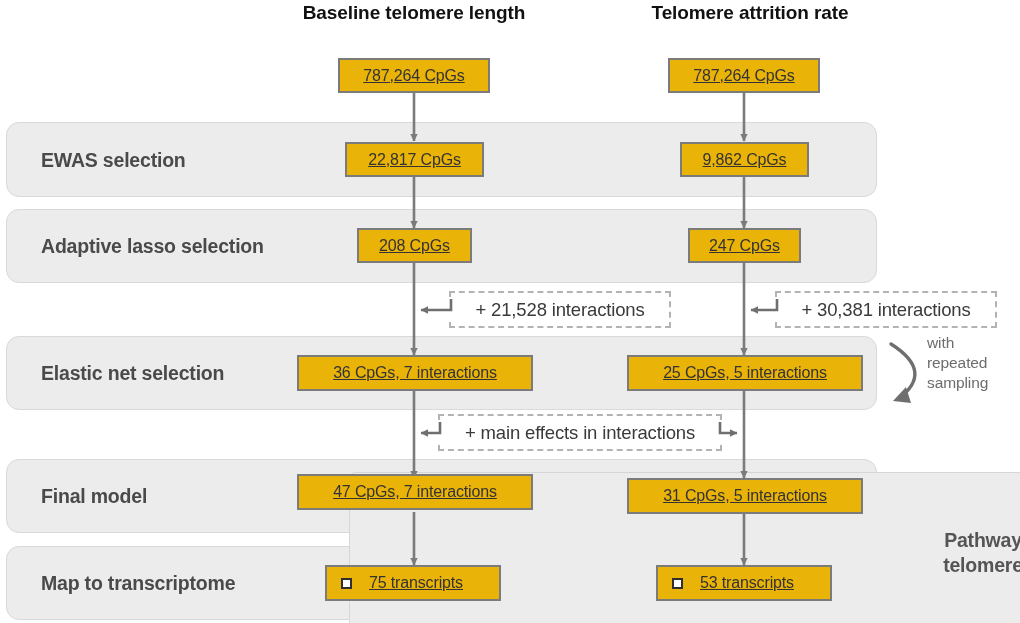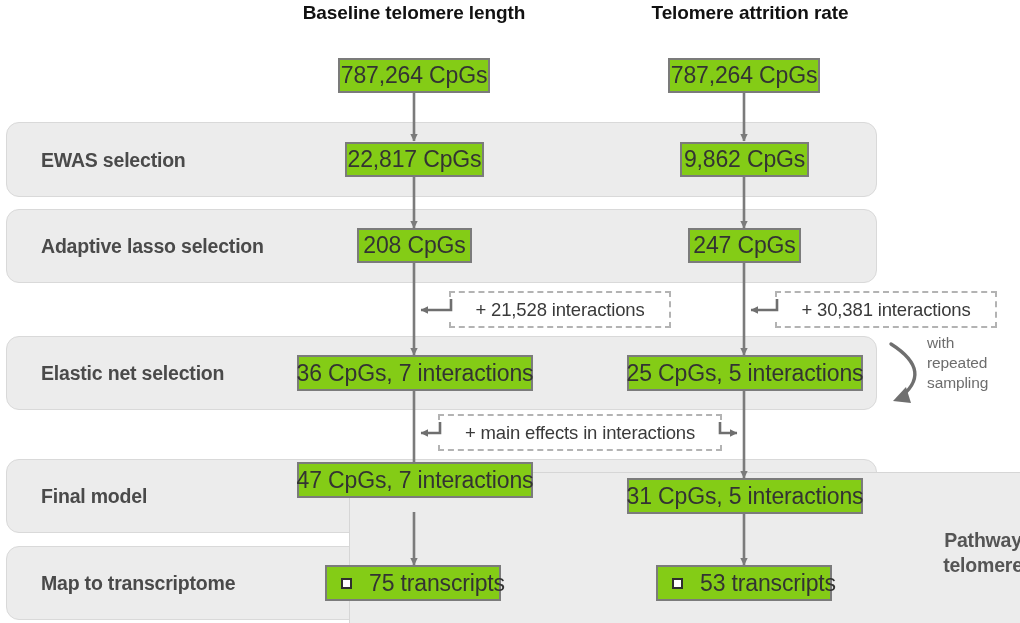--- a/index.html
+++ b/index.html
@@ -79,30 +79,31 @@
     font-size: 19.5px;
     font-weight: bold;
     color: #555555;
     line-height: 25px;
     letter-spacing: -0.2px;
   }
 
   
   .node {
     position: absolute;
-    background: #84cc16;
+    background: #eab308;
     border: 2.5px solid #7b7b7b;
-    font-size: 23px;
+    font-size: 16px;
     color: #333333;
     white-space: nowrap;
     display: flex;
     align-items: center;
     justify-content: center;
     z-index: 6;
     letter-spacing: -0.15px;
+    text-decoration: underline;
   }
   .node.with-icon { justify-content: flex-start; padding-left: 14px; }
   .node .sq-icon {
     width: 11px; height: 11px;
     border: 2px solid #2f2f2f;
     background: #ffffff;
     margin-right: 17px;
     flex: none;
   }
 
@@ -214,21 +215,21 @@
 
   <div class="node" style="left:345px; top:142px; width:139px; height:35px;">22,817 CpGs</div>
   <div class="node" style="left:680px; top:142px; width:129px; height:35px;">9,862 CpGs</div>
 
   <div class="node" style="left:357px; top:228px; width:115px; height:35px;">208 CpGs</div>
   <div class="node" style="left:688px; top:228px; width:113px; height:35px;">247 CpGs</div>
 
   <div class="node" style="left:297px; top:355px; width:236px; height:36px;">36 CpGs, 7 interactions</div>
   <div class="node" style="left:627px; top:355px; width:236px; height:36px;">25 CpGs, 5 interactions</div>
 
-  <div class="node" style="left:297px; top:462px; width:236px; height:36px;">47 CpGs, 7 interactions</div>
+  <div class="node" style="left:297px; top:474px; width:236px; height:36px;">47 CpGs, 7 interactions</div>
   <div class="node" style="left:627px; top:478px; width:236px; height:36px;">31 CpGs, 5 interactions</div>
 
   <div class="node with-icon" style="left:325px; top:565px; width:176px; height:36px;">
     <span class="sq-icon"></span>
     <span>75 transcripts</span>
   </div>
   <div class="node with-icon" style="left:656px; top:565px; width:176px; height:36px;">
     <span class="sq-icon"></span>
     <span>53 transcripts</span>
   </div>

